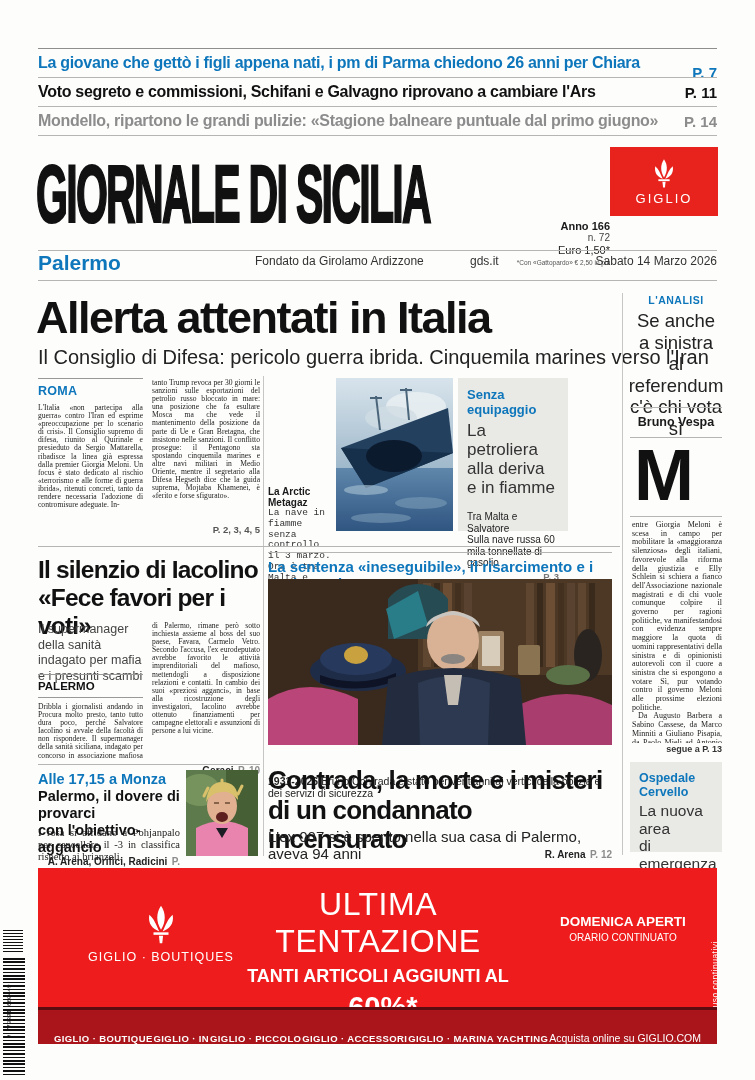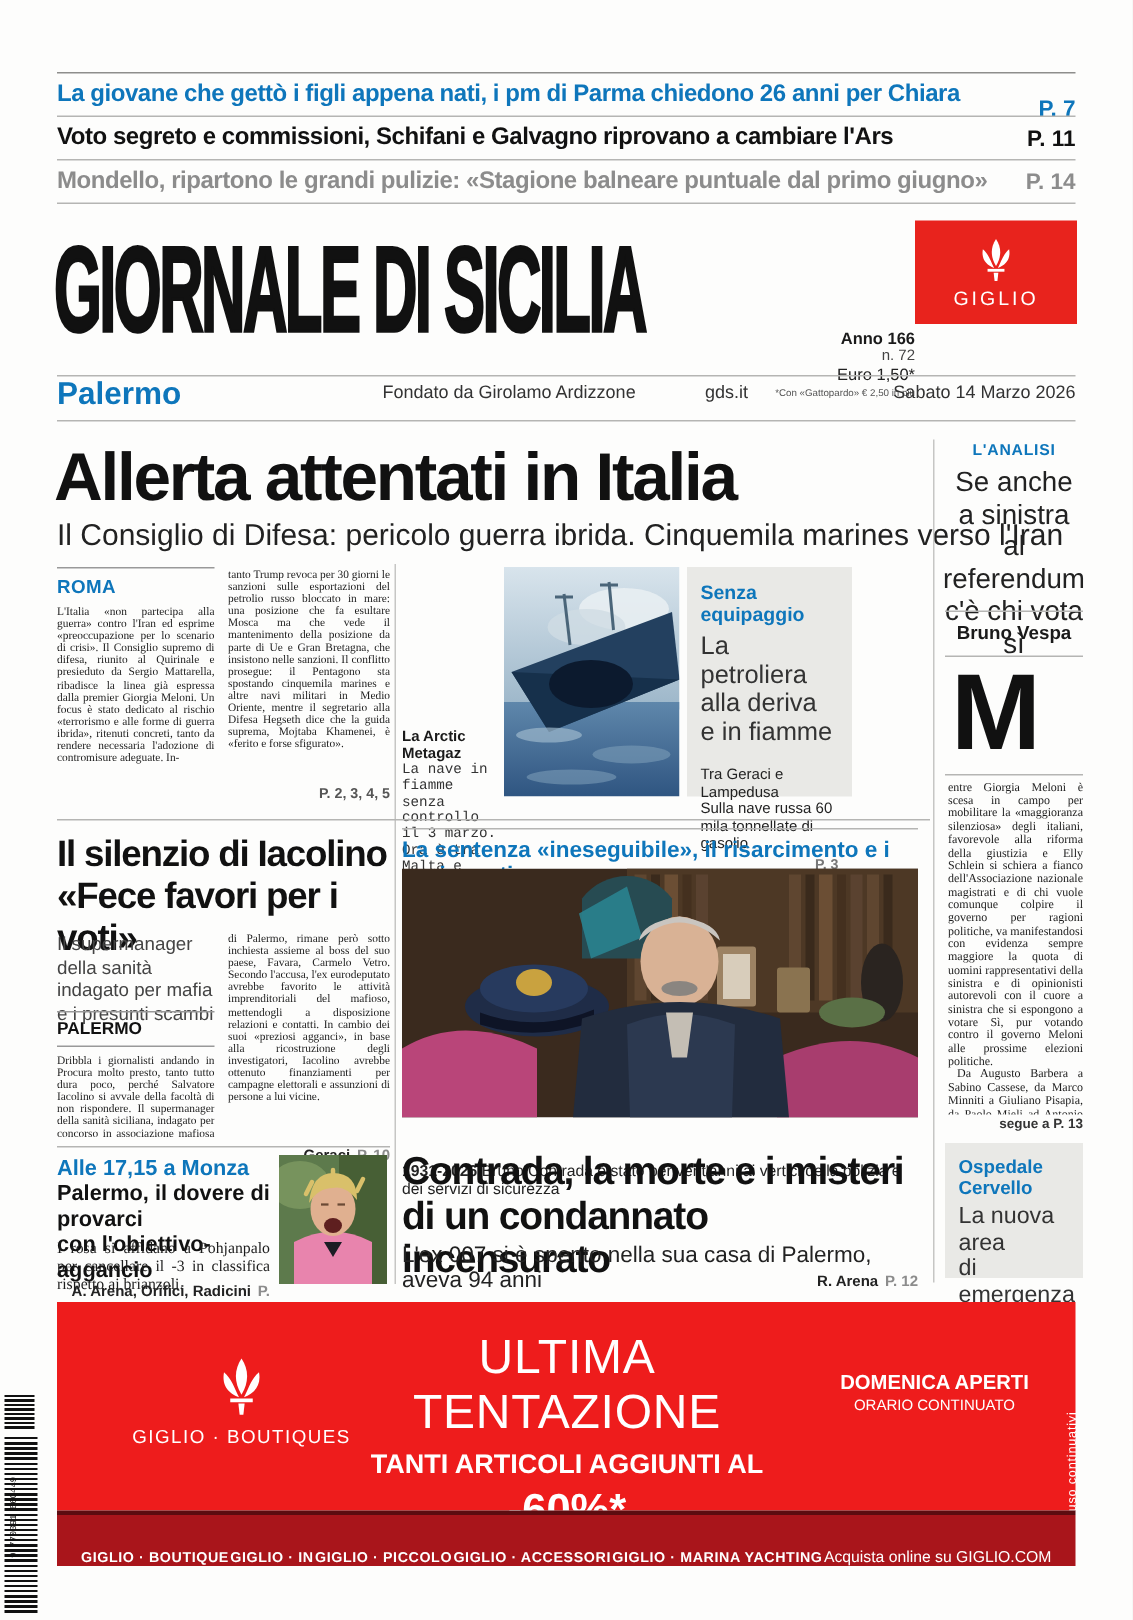--- a/index.html
+++ b/index.html
@@ -131,21 +131,21 @@
   </div>
 
   <div class="abs graybox" style="left:458px;top:378px;width:92px;height:135px;">
     <div class="kick" style="font-size:13px;">Senza equipaggio</div>
     <div class="hl-lines" style="font-size:17px;line-height:19px;color:#333;margin-top:4px;">
       <span>La petroliera</span>
       <span>alla deriva</span>
       <span>e in fiamme</span>
     </div>
     <div style="font-size:10px;line-height:11.5px;color:#222;margin-top:14px;">
-      <div>Tra Geraci e Lampedusa</div>
+      <div>Tra Malta e Salvatore</div>
       <div>Sulla nave russa 60 mila tonnellate di gasolio</div>
     </div>
     <div style="text-align:right;font-size:9.5px;font-weight:bold;color:#777;margin-top:2px;">P. 3</div>
   </div>
 
   <div class="vr" style="left:622px;top:293px;height:562px;"></div>
   <div class="abs kick" style="left:634px;top:294px;width:84px;text-align:center;font-size:10.5px;letter-spacing:0.5px;">L'ANALISI</div>
   <div class="abs hl-lines" style="left:626px;top:310px;width:100px;text-align:center;font-size:18.5px;line-height:21.5px;color:#222;">
     <span>Se anche</span>
     <span>a sinistra</span>

